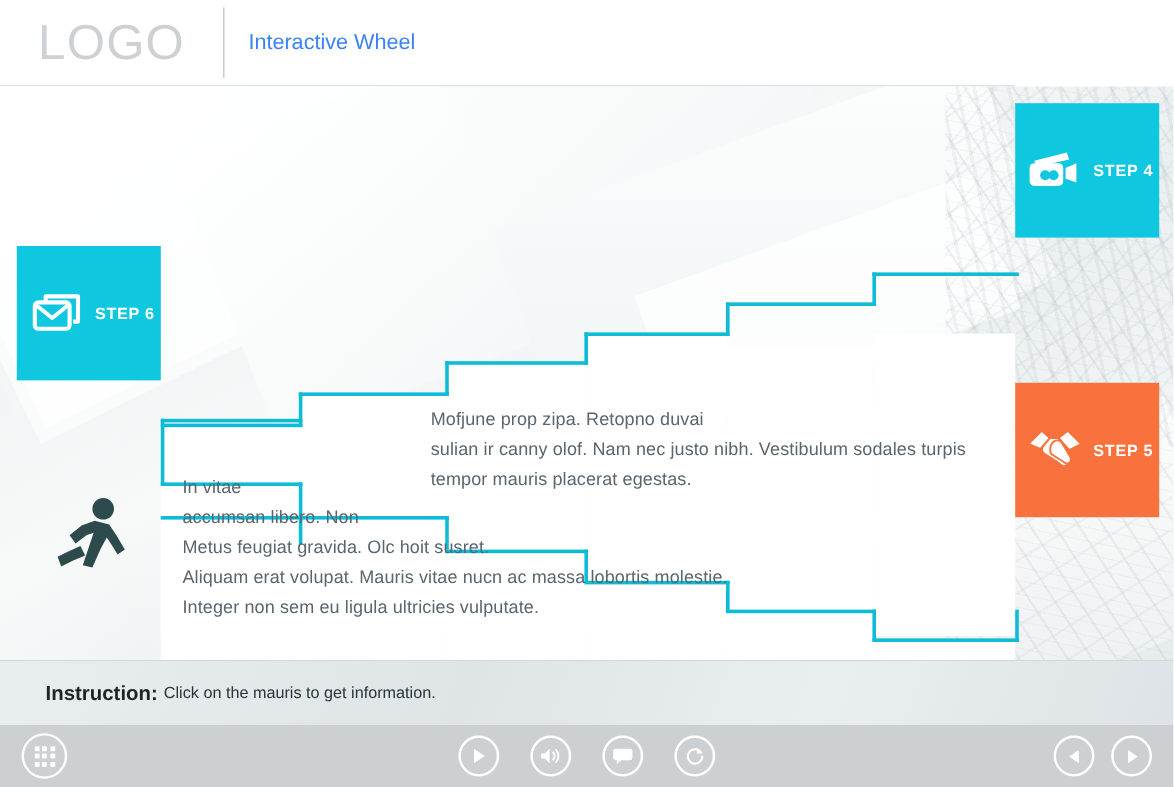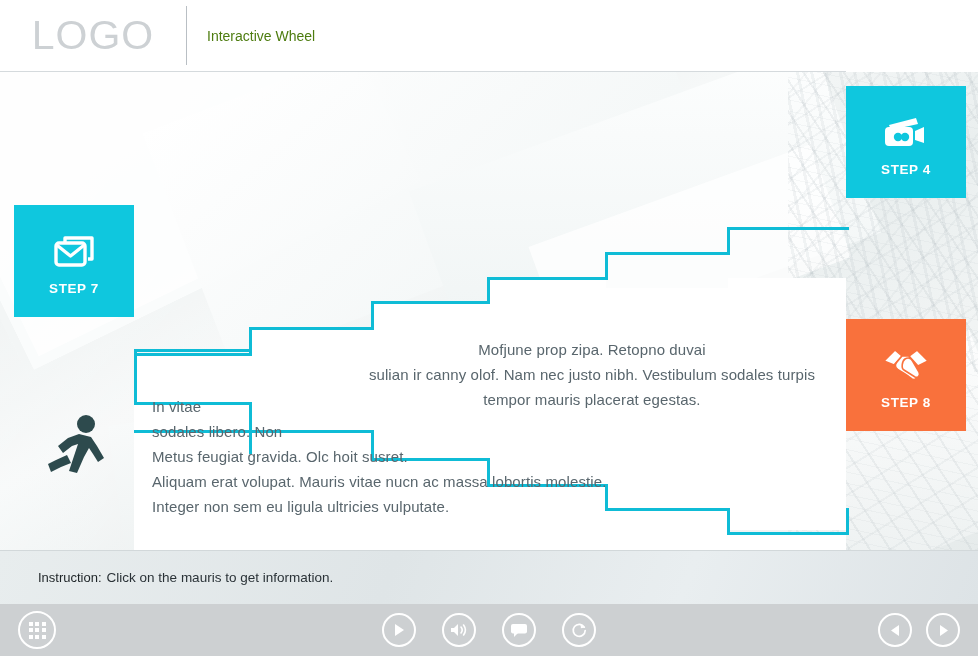--- a/index.html
+++ b/index.html
@@ -26,21 +26,21 @@
     width:1px; background:#b9bfc4; margin:6px 0 6px 0;
   }
   .header-titles{
     flex:1; padding-left:20px; display:flex; flex-direction:column;
     justify-content:center; gap:8px;
   }
   .h-title{
     font-size:15px; font-weight:bold; color:#4a5b62; letter-spacing:.3px;
   }
   .h-sub{
-    font-size:14px; font-weight:400; color:#4d7c0f;
+    font-size:18px; font-weight:400; color:#3b82f6;
   }
 
   
   .stage{
     position:absolute; left:0; top:72px; width:978px; height:478px;
     overflow:hidden;
     background:
       linear-gradient(128deg, rgba(255,255,255,.55) 0%, rgba(255,255,255,0) 45%),
       linear-gradient(150deg,#f2f5f5 0%,#e9eeee 22%,#f6f8f8 40%,#eaefef 60%,#f1f4f4 78%,#e6ebeb 100%);
   }
@@ -97,46 +97,46 @@
   }
   .stair-line{
     position:absolute; background:#0fbcd6;
   }
 
   
   .txt{
     position:absolute; color:#59666d; font-size:15px; line-height:25px;
     white-space:pre; letter-spacing:.1px;
   }
-  .txt-right{ text-align:center; right:163px; top:265px; white-space:pre-line; }
+  .txt-right{ text-align:left; right:173px; top:265px; white-space:pre-line; }
   .txt-left{ left:152px; top:322px; white-space:pre-line; }
 
   
   .tile{
     position:absolute; width:120px; height:112px;
-    display:flex; flex-direction:column; align-items:center;
+    display:flex; flex-direction:row; align-items:center;
     justify-content:center; gap:4px; cursor:pointer;
   }
   .tile-label{
     color:#ffffff; font-size:13.5px; font-weight:bold; letter-spacing:.6px;
   }
   .tile-ico{ width:56px; height:50px; display:flex; align-items:center; justify-content:center; }
   .runner{
     position:absolute; left:14px; top:331px; width:120px; height:88px;
     display:flex; align-items:center; justify-content:center; cursor:pointer;
   }
 
   
   .instr{
     position:absolute; left:0; top:550px; width:978px; height:54px;
     background:linear-gradient(110deg,#e8edee 0%,#dfe5e7 40%,#e9eef0 70%,#dde3e6 100%);
     border-top:1px solid #d2d8da;
     display:flex; align-items:center; padding-left:22px; gap:5px;
   }
-  .instr-lbl{ font-size:13px; font-weight:normal; color:#1d2326;padding-left:16px; }
+  .instr-lbl{ font-size:17px; font-weight:bold; color:#1d2326;padding-left:16px; }
   .instr-txt{ font-size:13.5px; color:#2a3237; }
 
   
   .player{
     position:absolute; left:0; top:604px; width:978px; height:52px;
     background:#cdd0d2; display:flex; align-items:center;
   }
   .pbtn{
     width:34px; height:34px; border-radius:50%;
     border:2px solid #ffffff; display:flex; align-items:center;
@@ -223,21 +223,21 @@
     <div class="stair-line" style="left:727px; top:460px; width:122px; height:3px;"></div>
     <div class="stair-line" style="left:846px; top:436px; width:3px;  height:27px;"></div>
 
     <div class="stair-line" style="left:134px; top:277px; width:3px; height:56px;"></div>
   </div>
 
   <div class="txt txt-right">Mofjune prop zipa. Retopno duvai
 sulian ir canny olof. Nam nec justo nibh. Vestibulum sodales turpis
 tempor mauris placerat egestas.</div>
   <div class="txt txt-left">In vitae
-sodales libero. Non
+accumsan libero. Non
 Metus feugiat gravida. Olc hoit susret.
 Aliquam erat volupat. Mauris vitae nucn ac massa lobortis molestie.
 Integer non sem eu ligula ultricies vulputate.</div>
 
   <div class="tile" style="left:846px; top:14px; background:#0fc7de;">
     <div class="tile-ico">
       <svg width="46" height="34" viewBox="0 0 46 34" fill="#fff">
         <rect x="2" y="11" width="28" height="19" rx="4"></rect>
         <path d="M6 9 L33 2 L35 8 L8 14 Z"></path>
         <path d="M32 15 L41 11 L41 27 L32 24 Z"></path>
@@ -249,21 +249,21 @@
   </div>
 
   <div class="tile" style="left:14px; top:133px; background:#0fc7de;">
     <div class="tile-ico">
       <svg width="44" height="38" viewBox="0 0 44 38" fill="none" stroke="#fff" stroke-width="3.4">
         <path d="M13 9 V5 H40 V26 H36" stroke-linejoin="round"></path>
         <rect x="4" y="10" width="29" height="22" rx="3"></rect>
         <path d="M6 13 L18.5 23 L31 13" stroke-linecap="round" stroke-linejoin="round"></path>
       </svg>
     </div>
-    <div class="tile-label">STEP 7</div>
+    <div class="tile-label">STEP 6</div>
   </div>
 
   <div class="runner">
     <span>
       <svg width="66" height="62" viewBox="0 0 66 62" fill="#2d4a4d">
         <circle cx="45" cy="10" r="9"></circle>
         <path d="M38 20 L27 24 L17 32 L22 39 L31 32 L37 30 L33 42 L28 57 L36 59 L43 43 L48 34 L52 40 L57 48 L63 44 L56 32 L50 23 Z"></path>
         <path d="M26 41 L15 46 L7 50 L10 58 L20 53 L30 49 Z"></path>
       </svg>
     </span>
@@ -275,21 +275,21 @@
       <svg width="50" height="42" viewBox="0 0 50 42" fill="#fff" stroke="#f9713c" stroke-width="1.6">
         <path d="M3 16 L14 5 L21 11 L13 20 Z"></path>
         <path d="M47 16 L36 5 L28 11 L37 21 Z"></path>
         <path d="M21 11 L16 17 C13.5 19.6 14 23 17 24.6 L24 29 L31 34 C34 35.6 37 33 35.6 30 L28 11 Z"></path>
         <path d="M24 14 C27 12 30 13 31.6 16 L38 27 C39.6 30 37 33.4 34 32 L23 25 C20 23.4 21 16 24 14 Z"></path>
         <path d="M16 25 L20 31" stroke-width="2.6" stroke-linecap="round"></path>
         <path d="M21 28 L25 34" stroke-width="2.6" stroke-linecap="round"></path>
         <path d="M26 31 L29 36" stroke-width="2.6" stroke-linecap="round"></path>
       </svg>
     </div>
-    <div class="tile-label">STEP 8</div>
+    <div class="tile-label">STEP 5</div>
   </div>
 </div>
 
 <div class="instr">
   <span class="instr-lbl">Instruction:</span>
   <span class="instr-txt">Click on the mauris to get information.</span>
 </div>
 
 <div class="player">
 

